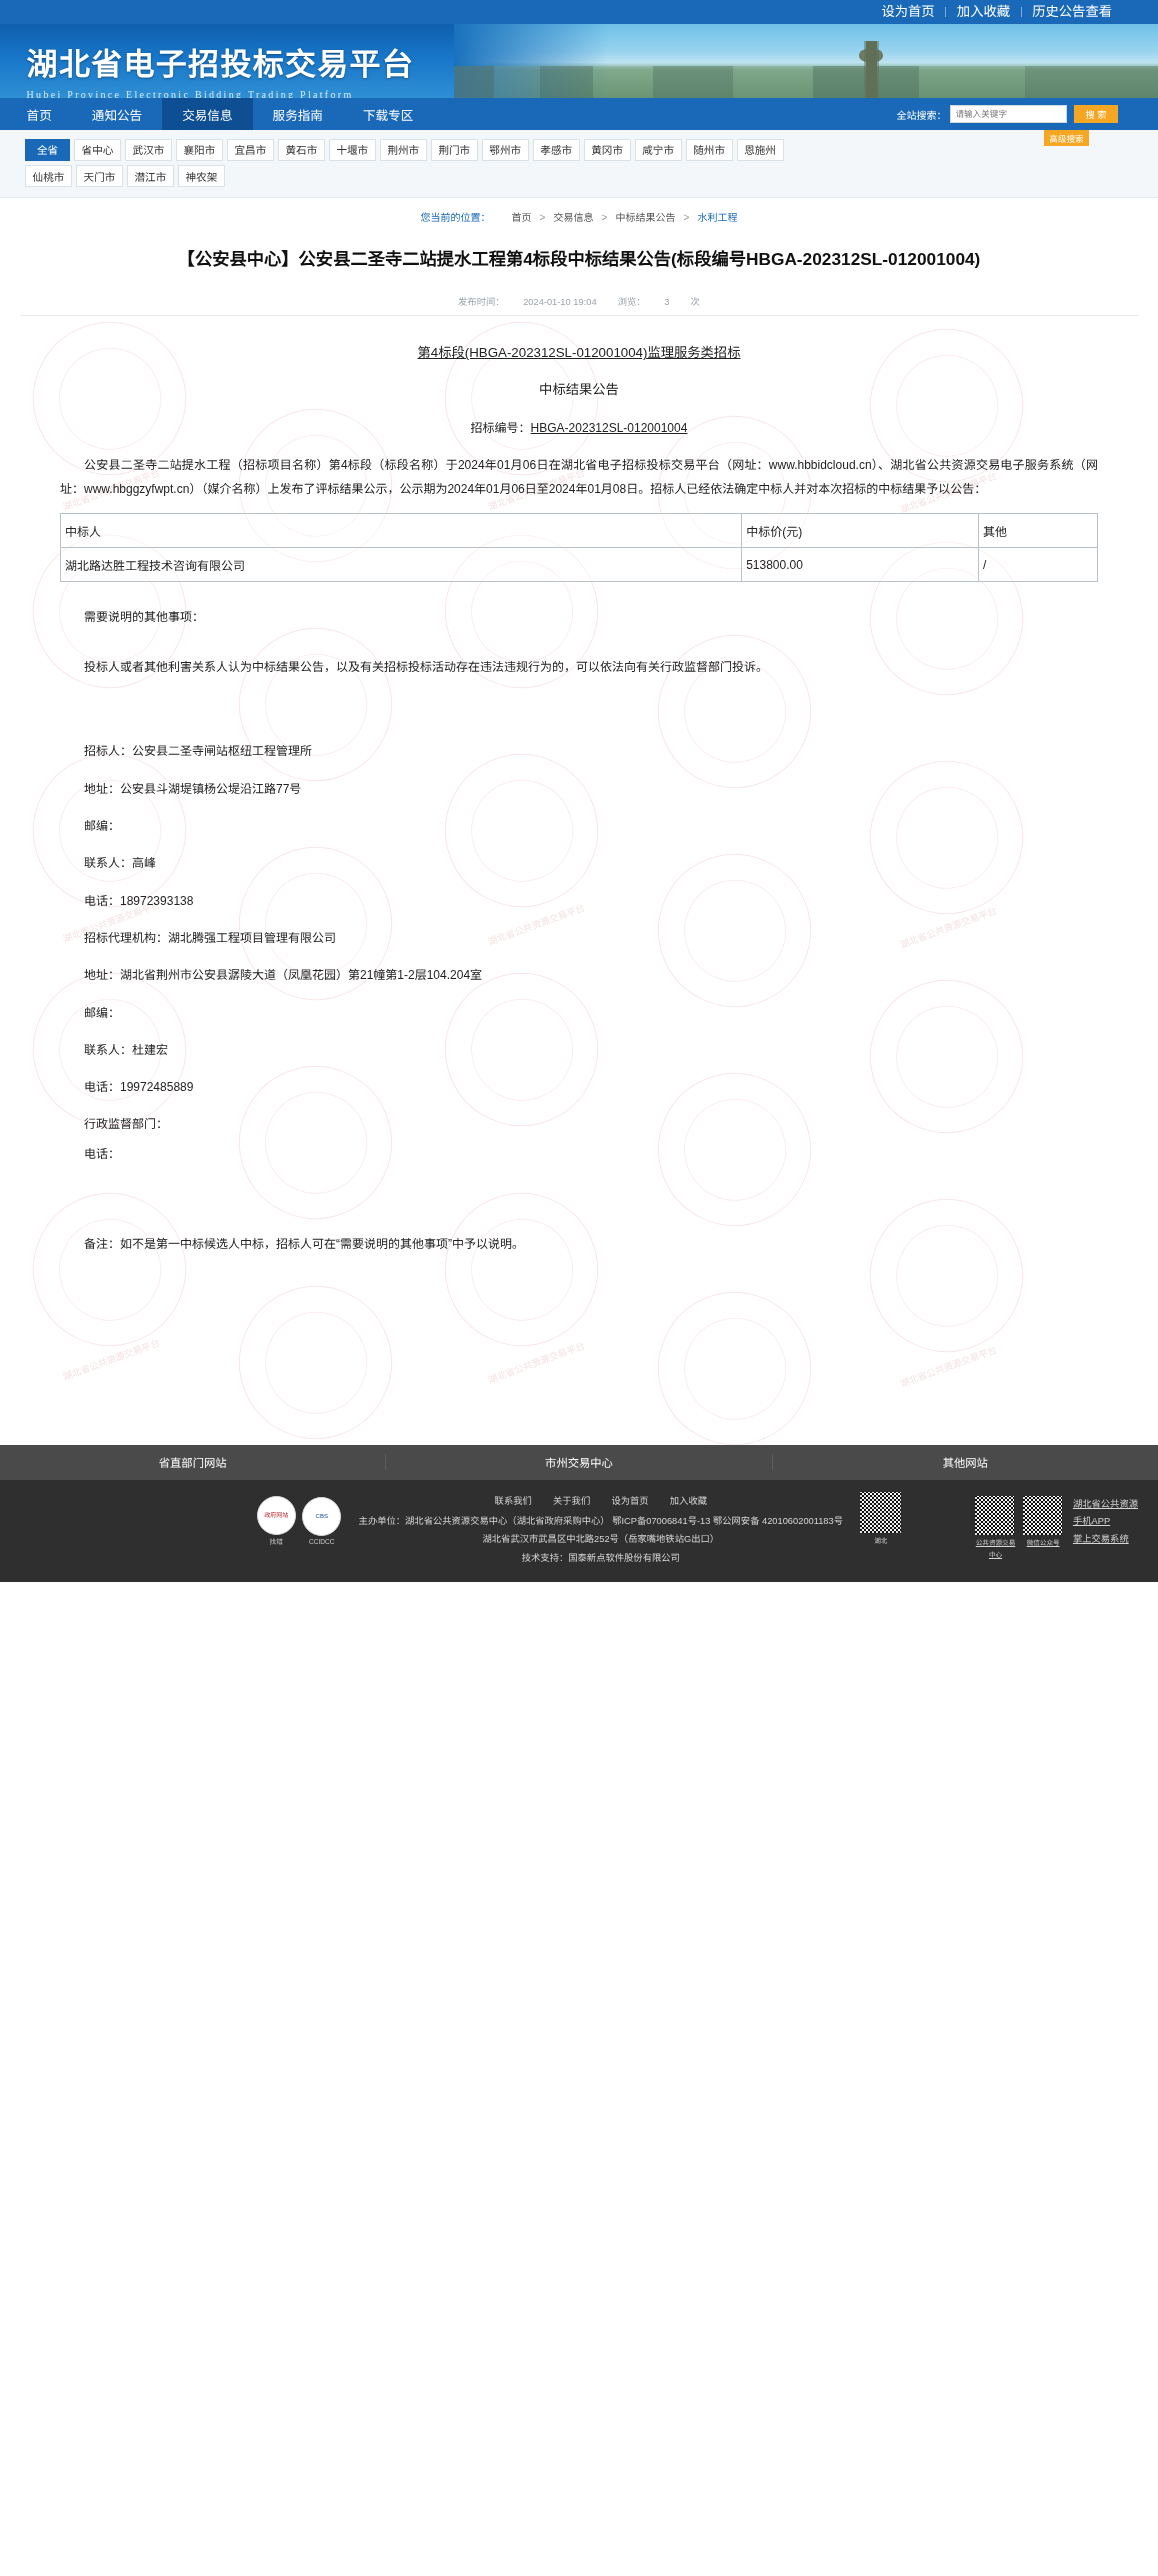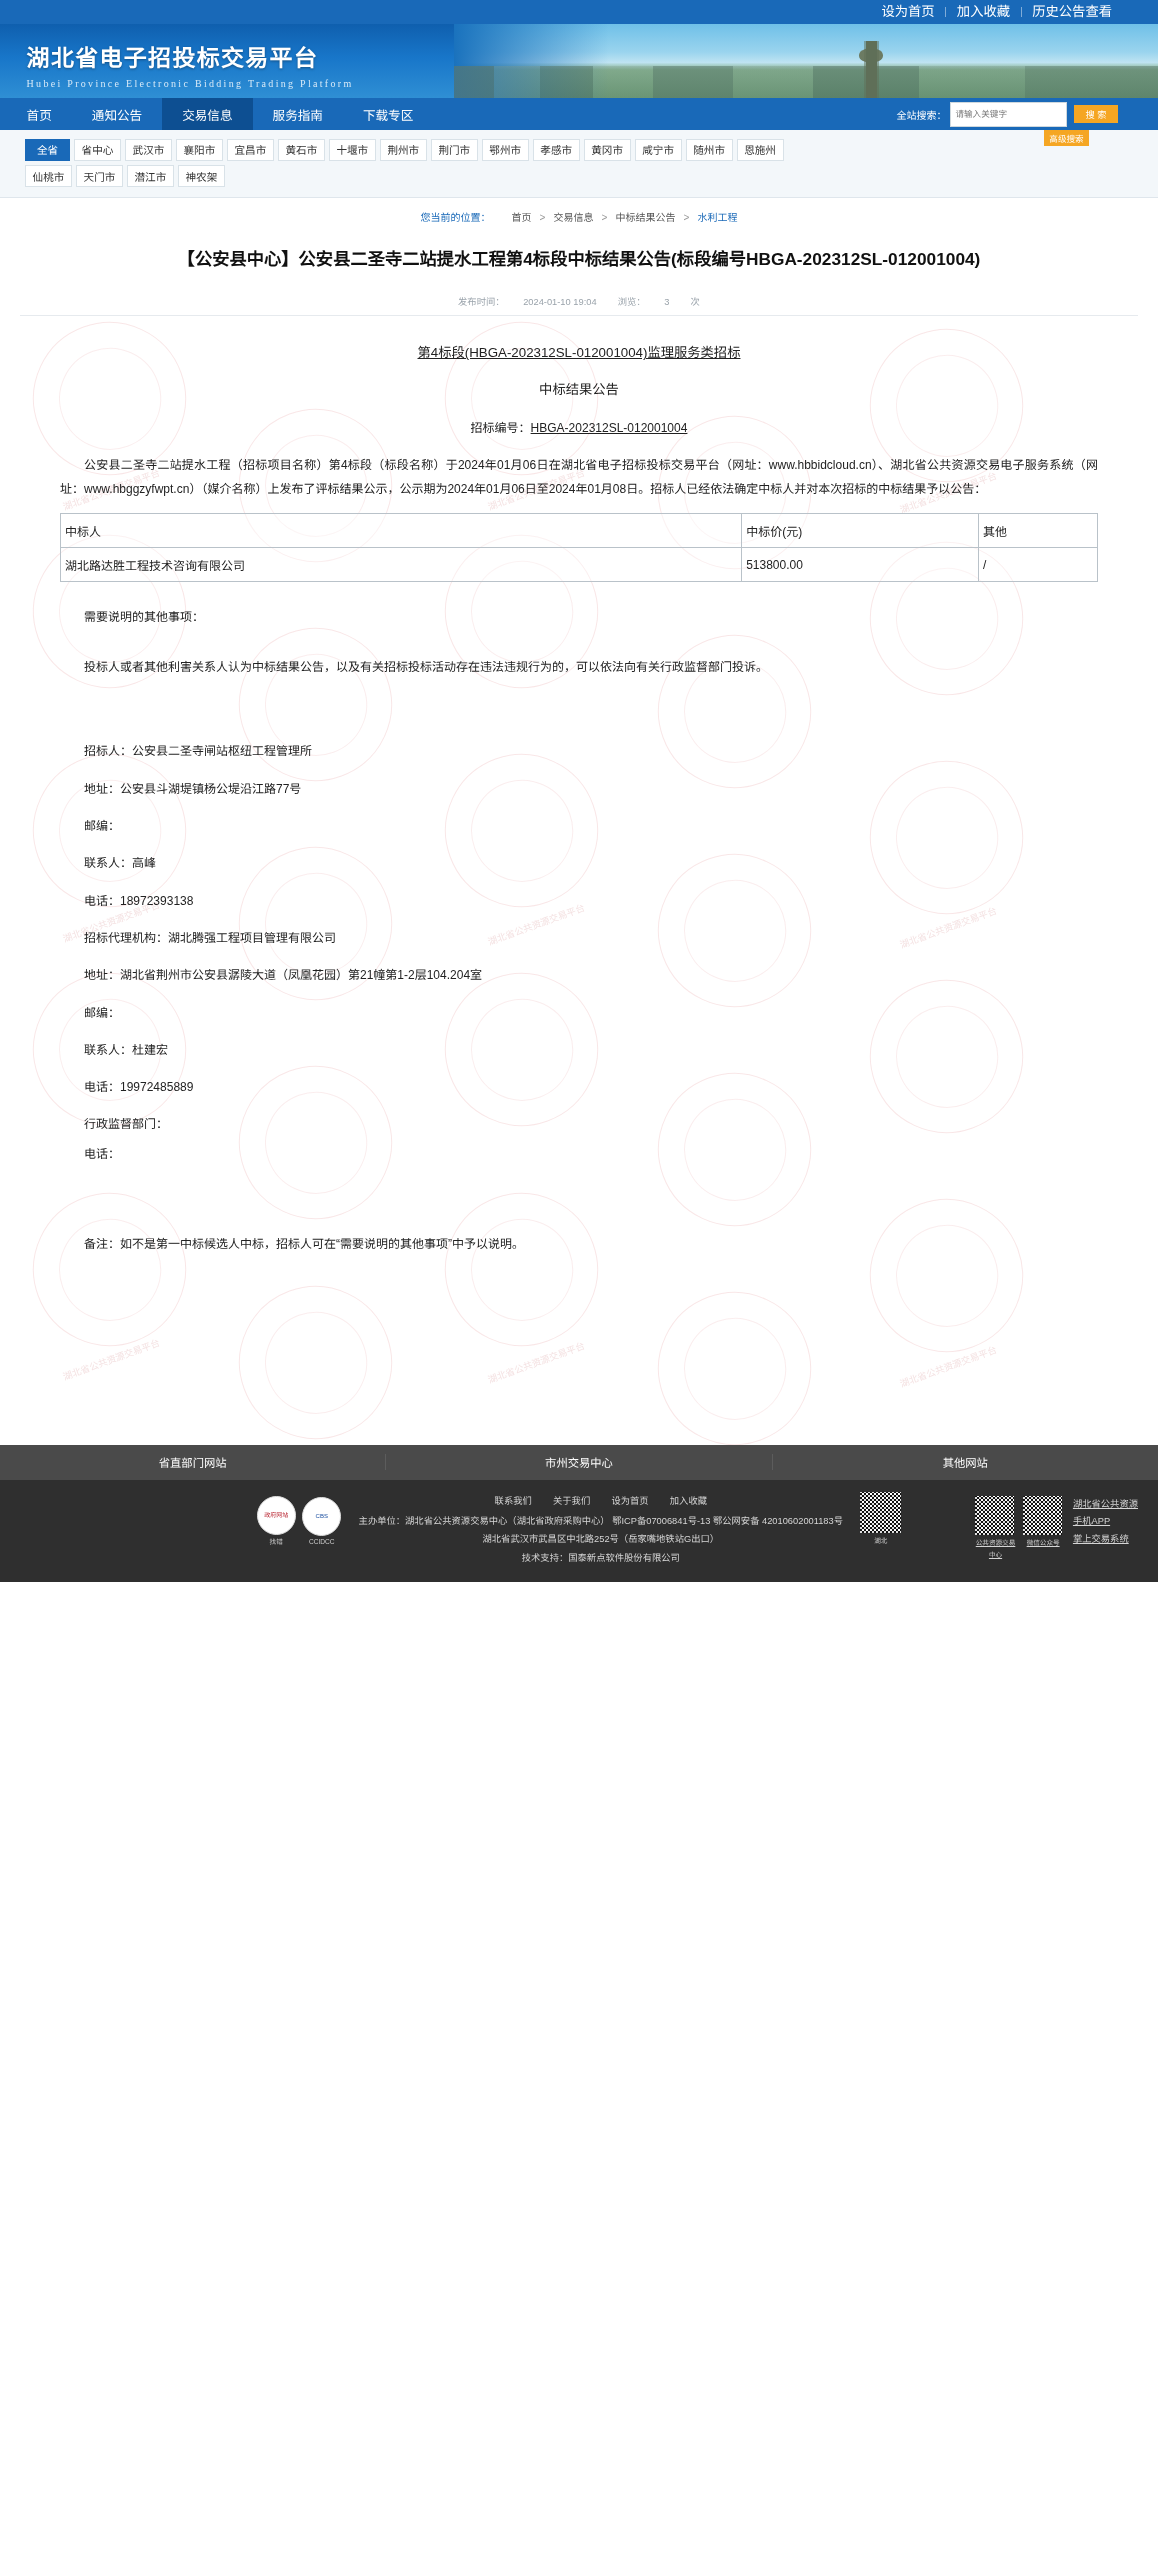--- a/index.html
+++ b/index.html
@@ -66,21 +66,21 @@
         rgba(90,120,110,0.65) 0 40px, rgba(120,150,140,0.4) 40px 86px,
         rgba(90,120,110,0.55) 86px 139px, rgba(130,160,150,0.35) 139px 199px,
         rgba(95,125,115,0.6) 199px 279px, rgba(125,155,145,0.4) 279px 359px,
         rgba(90,120,110,0.6) 359px 465px, rgba(120,150,140,0.4) 465px 571px,
         rgba(95,125,115,0.55) 571px 704px);
   }
   .banner-title-wrap {
     position: absolute; left: 26.6px; top: 14.6px; z-index: 4;
   }
   .banner-title {
-    font-size: 23px;
+    font-size: 31px;
     font-weight: bold;
     color: #ffffff;
     letter-spacing: 1.3px;
     text-shadow: 0 1.3px 2.7px rgba(0,0,0,0.35);
     font-family: "DejaVu Sans", "Liberation Sans", sans-serif;
   }
   .banner-subtitle {
     margin-top: 5.3px;
     font-size: 10px;
     color: #d8eaf8;
@@ -107,21 +107,21 @@
   }
   .nav-item.active { background: #0d4f92; }
   .nav-search {
     position: absolute;
     right: 40px; top: 0; bottom: 0;
     display: flex; align-items: center;
     color: #ffffff; font-size: 10px;
   }
   .nav-search .label { margin-right: 4px; white-space: nowrap; }
   .nav-search input {
-    width: 117px; height: 25px;
+    width: 117px; height: 18px;
     border: 0.7px solid #cfd8dd;
     font-size: 8.6px;
     padding: 0 4px;
     color: #999;
     outline: none;
   }
   .nav-search .search-btn {
     width: 44px; height: 18.6px;
     background: #f5a623;
     color: #ffffff;

